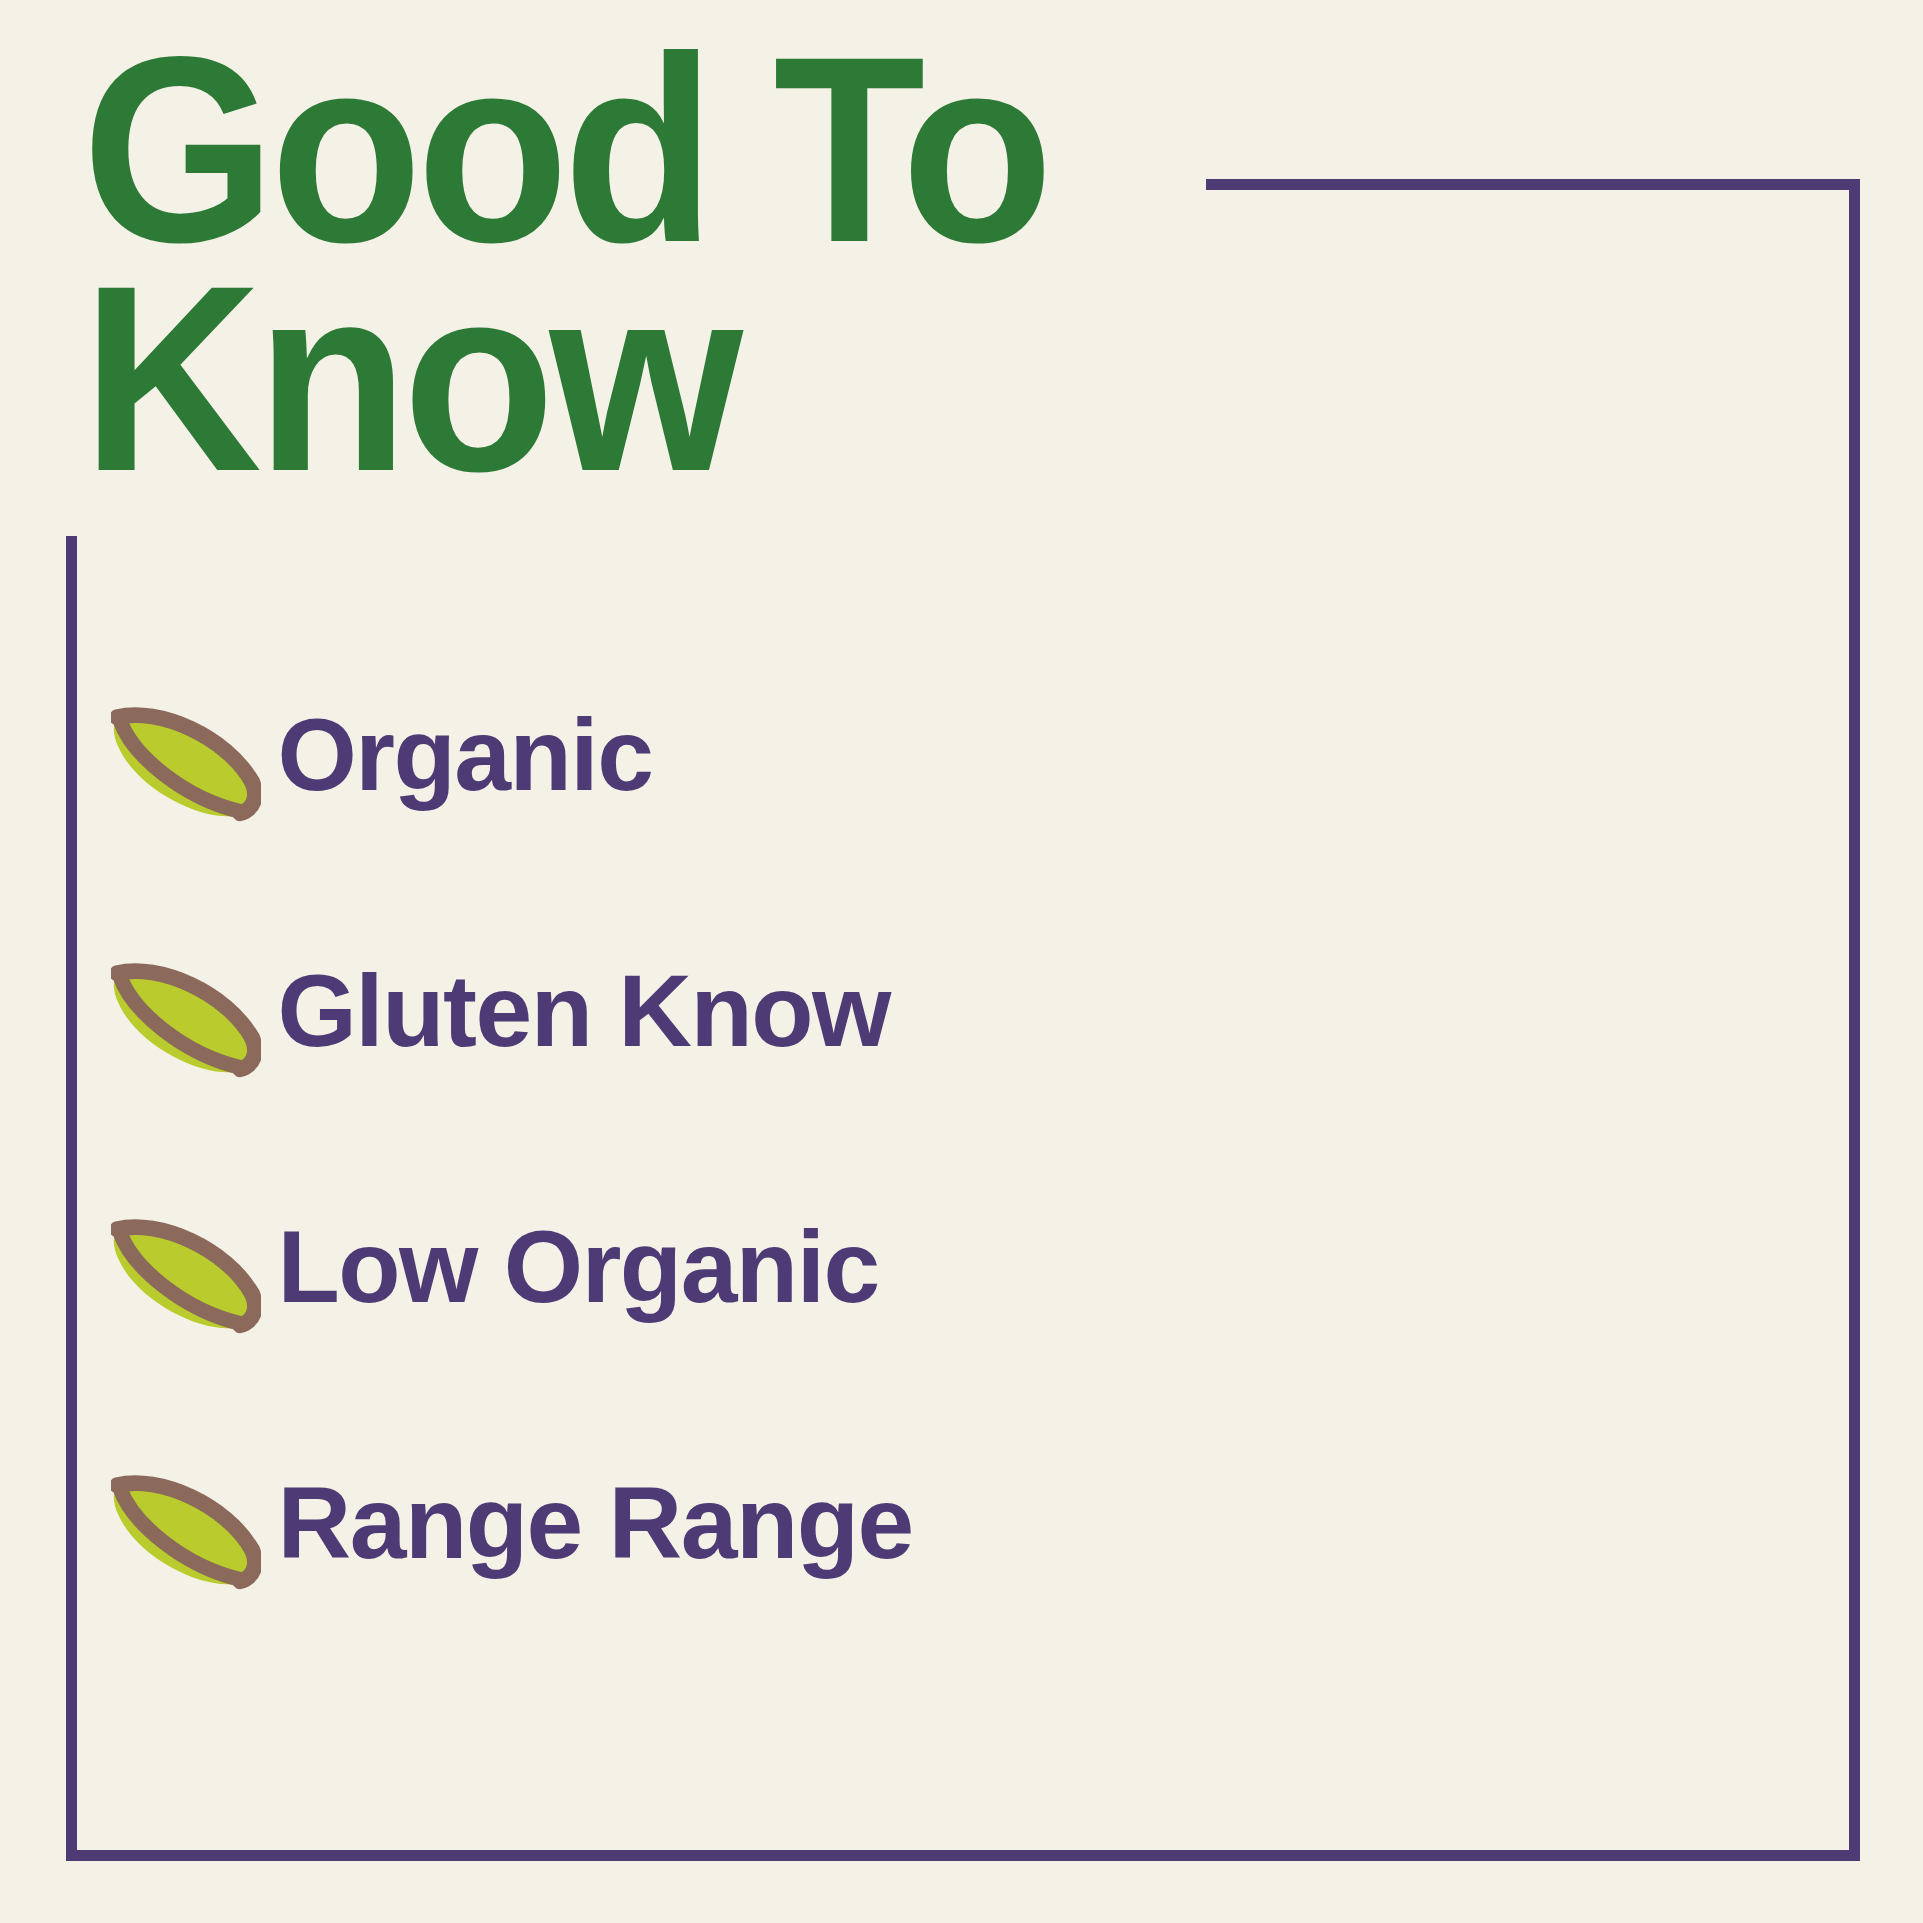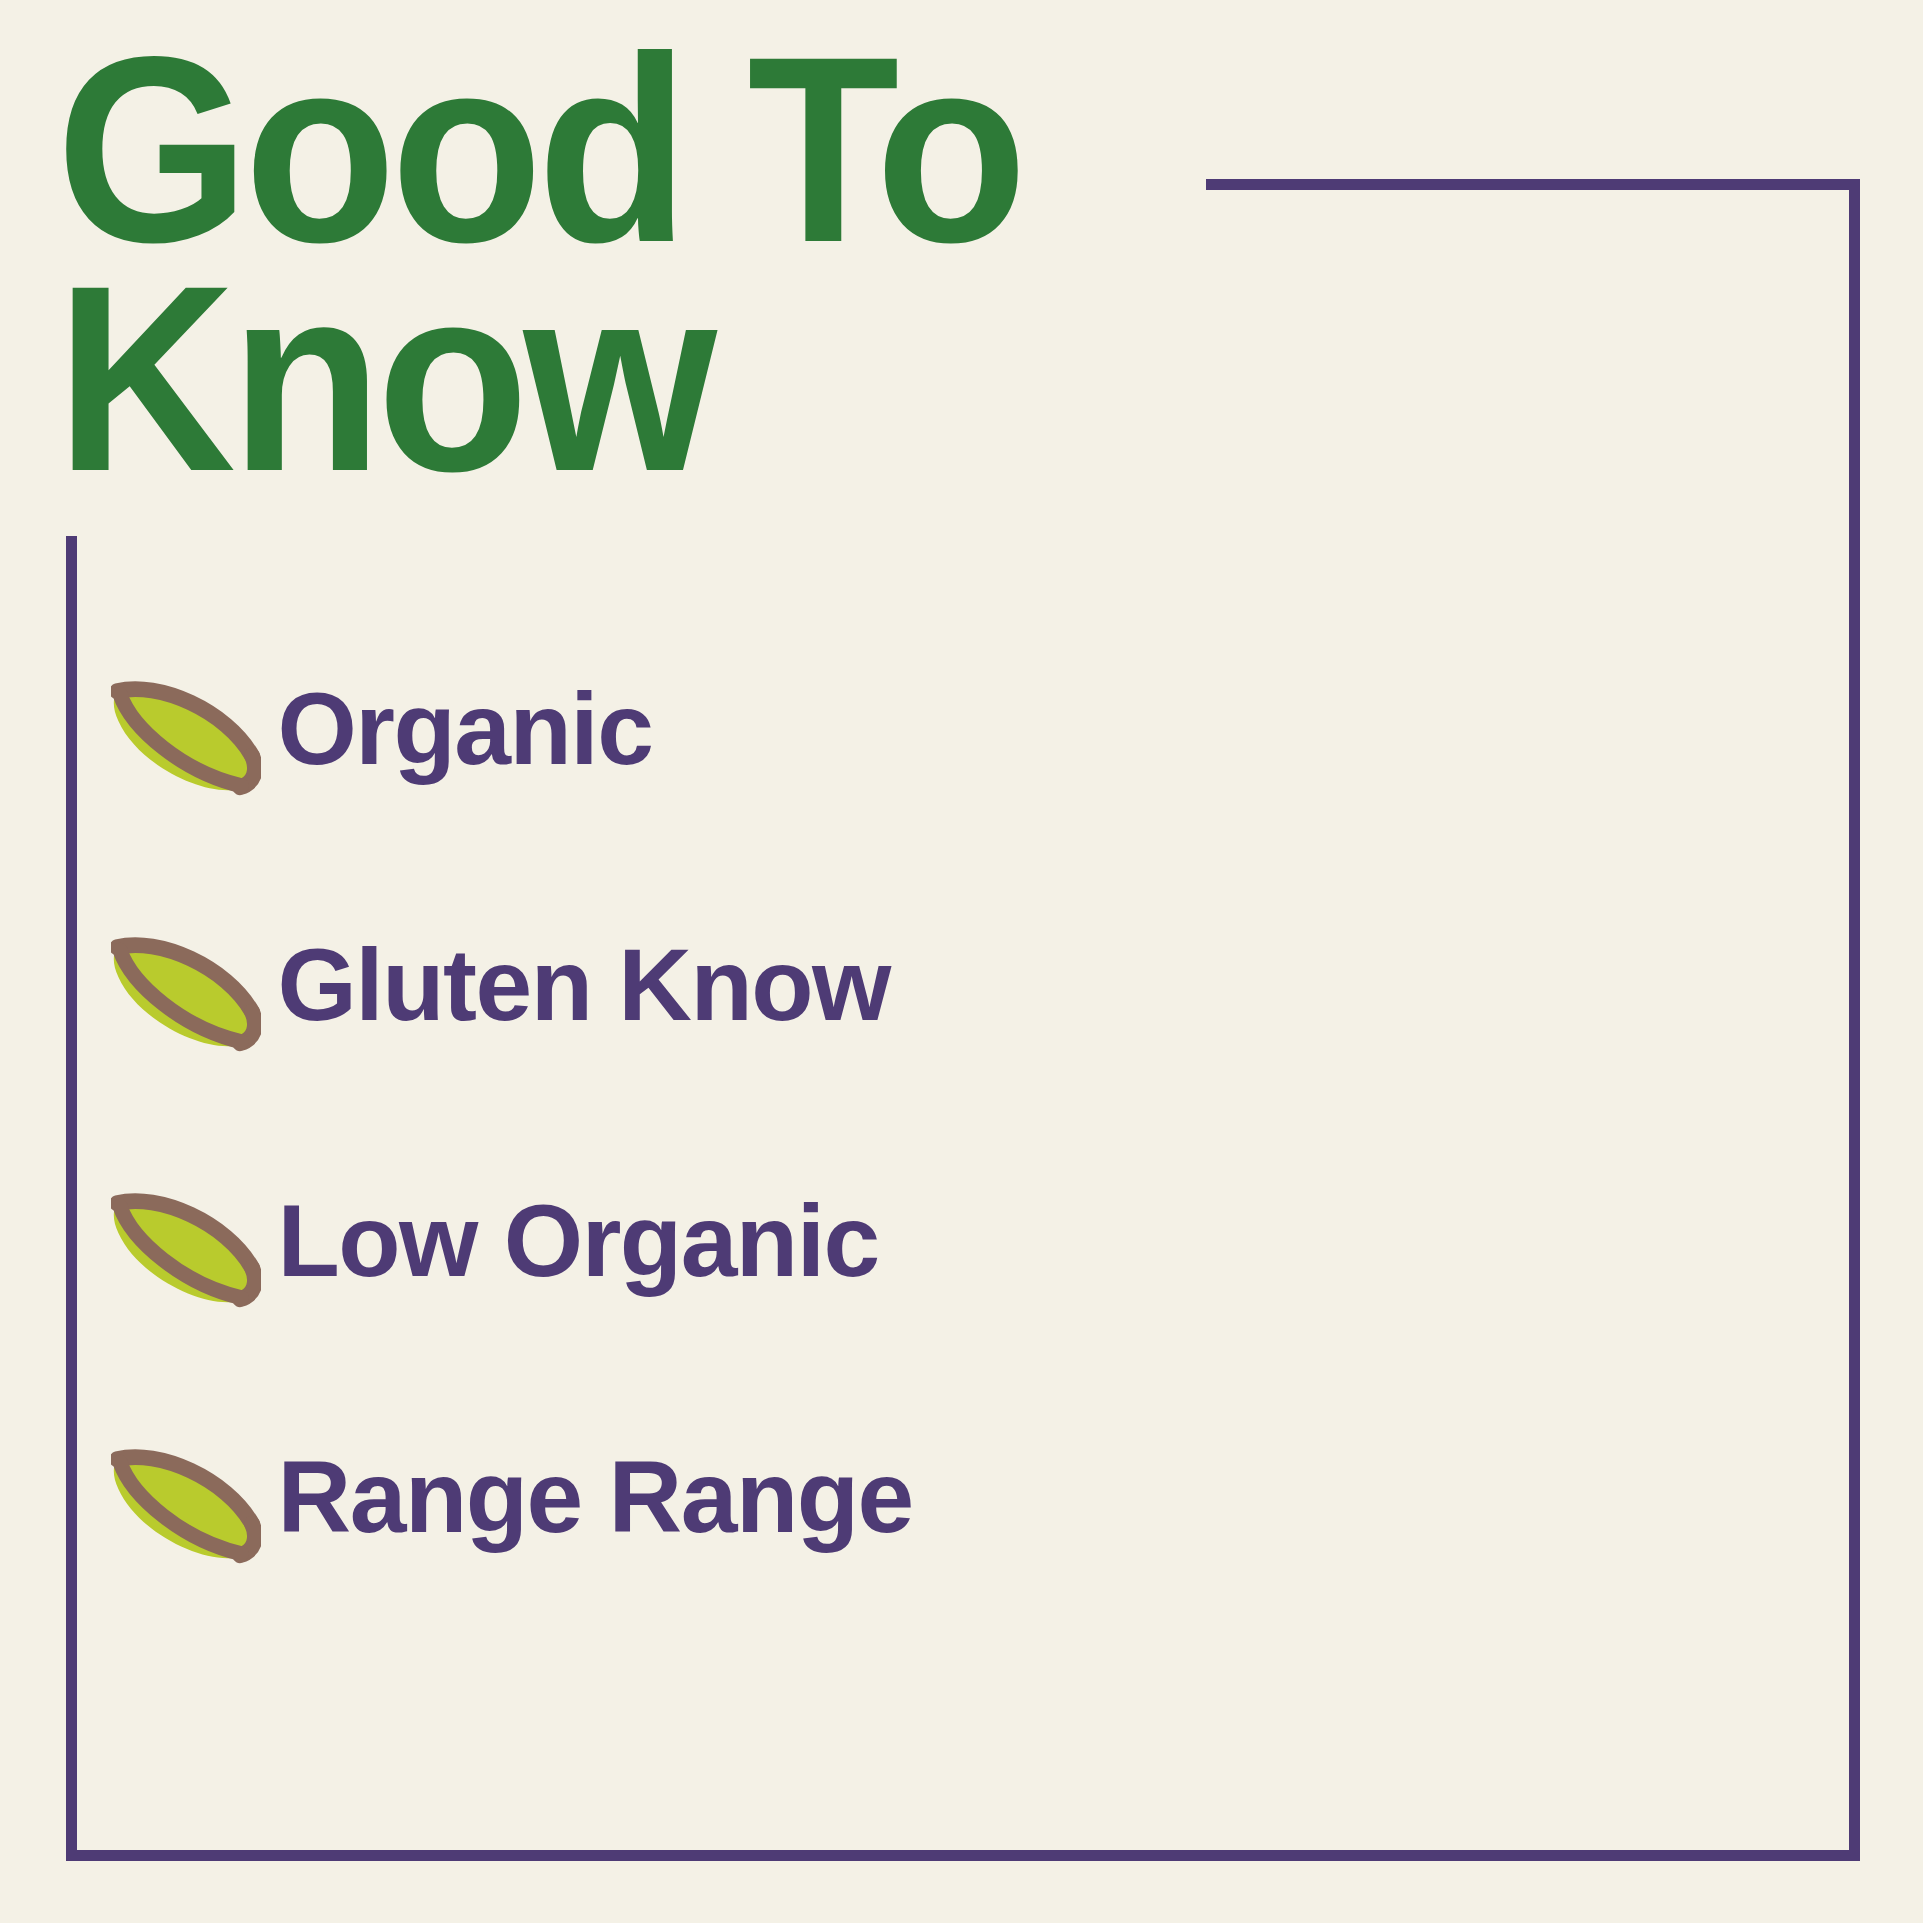--- a/index.html
+++ b/index.html
@@ -13,21 +13,21 @@
     width: 1924px;
     height: 1924px;
     background: #f4f1e6;
     overflow: hidden;
     font-family: "Liberation Sans", sans-serif;
   }
 
   
   .title-block {
     position: absolute;
-    left: 56px;
+    left: 82px;
     top: 35px;
     width: 1127px;
   }
 
   .title-line {
     display: block;
     color: #2d7a37;
     font-family: "Liberation Sans", sans-serif;
     font-weight: bold;
     font-size: 265px;
@@ -69,21 +69,21 @@
     left: 66px;
     top: 536px;
     width: 10.5px;
     height: 1325px;
   }
 
   
   .feature-list {
     position: absolute;
     left: 111px;
-    top: 673px;
+    top: 699px;
     width: 1578px;
   }
 
   .feature-row {
     position: relative;
     height: 256px;
     display: flex;
     align-items: flex-start;
   }
 

